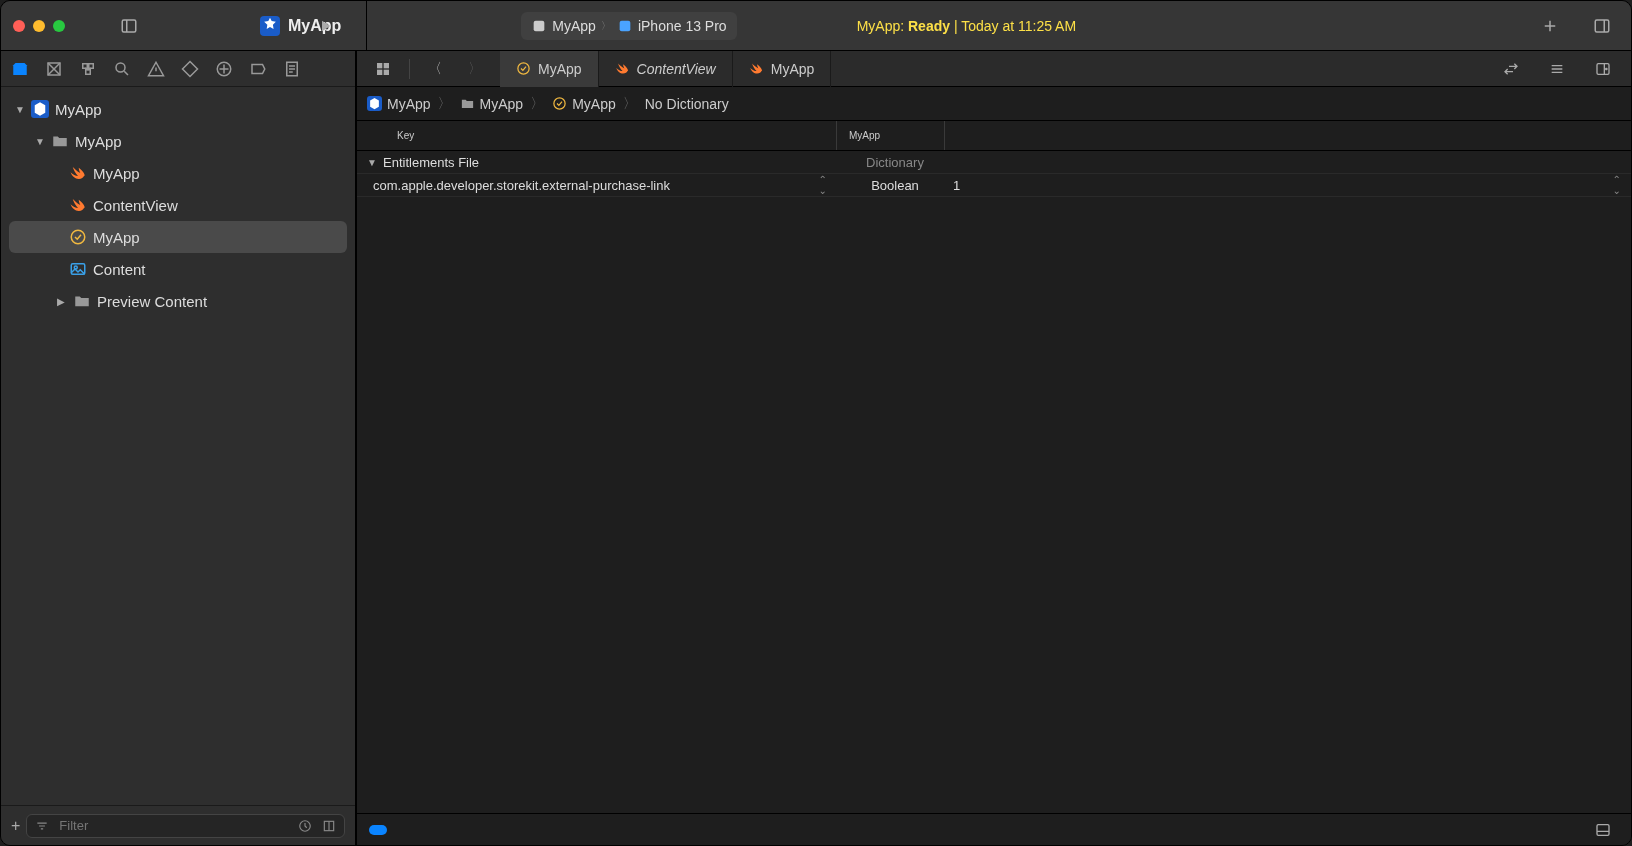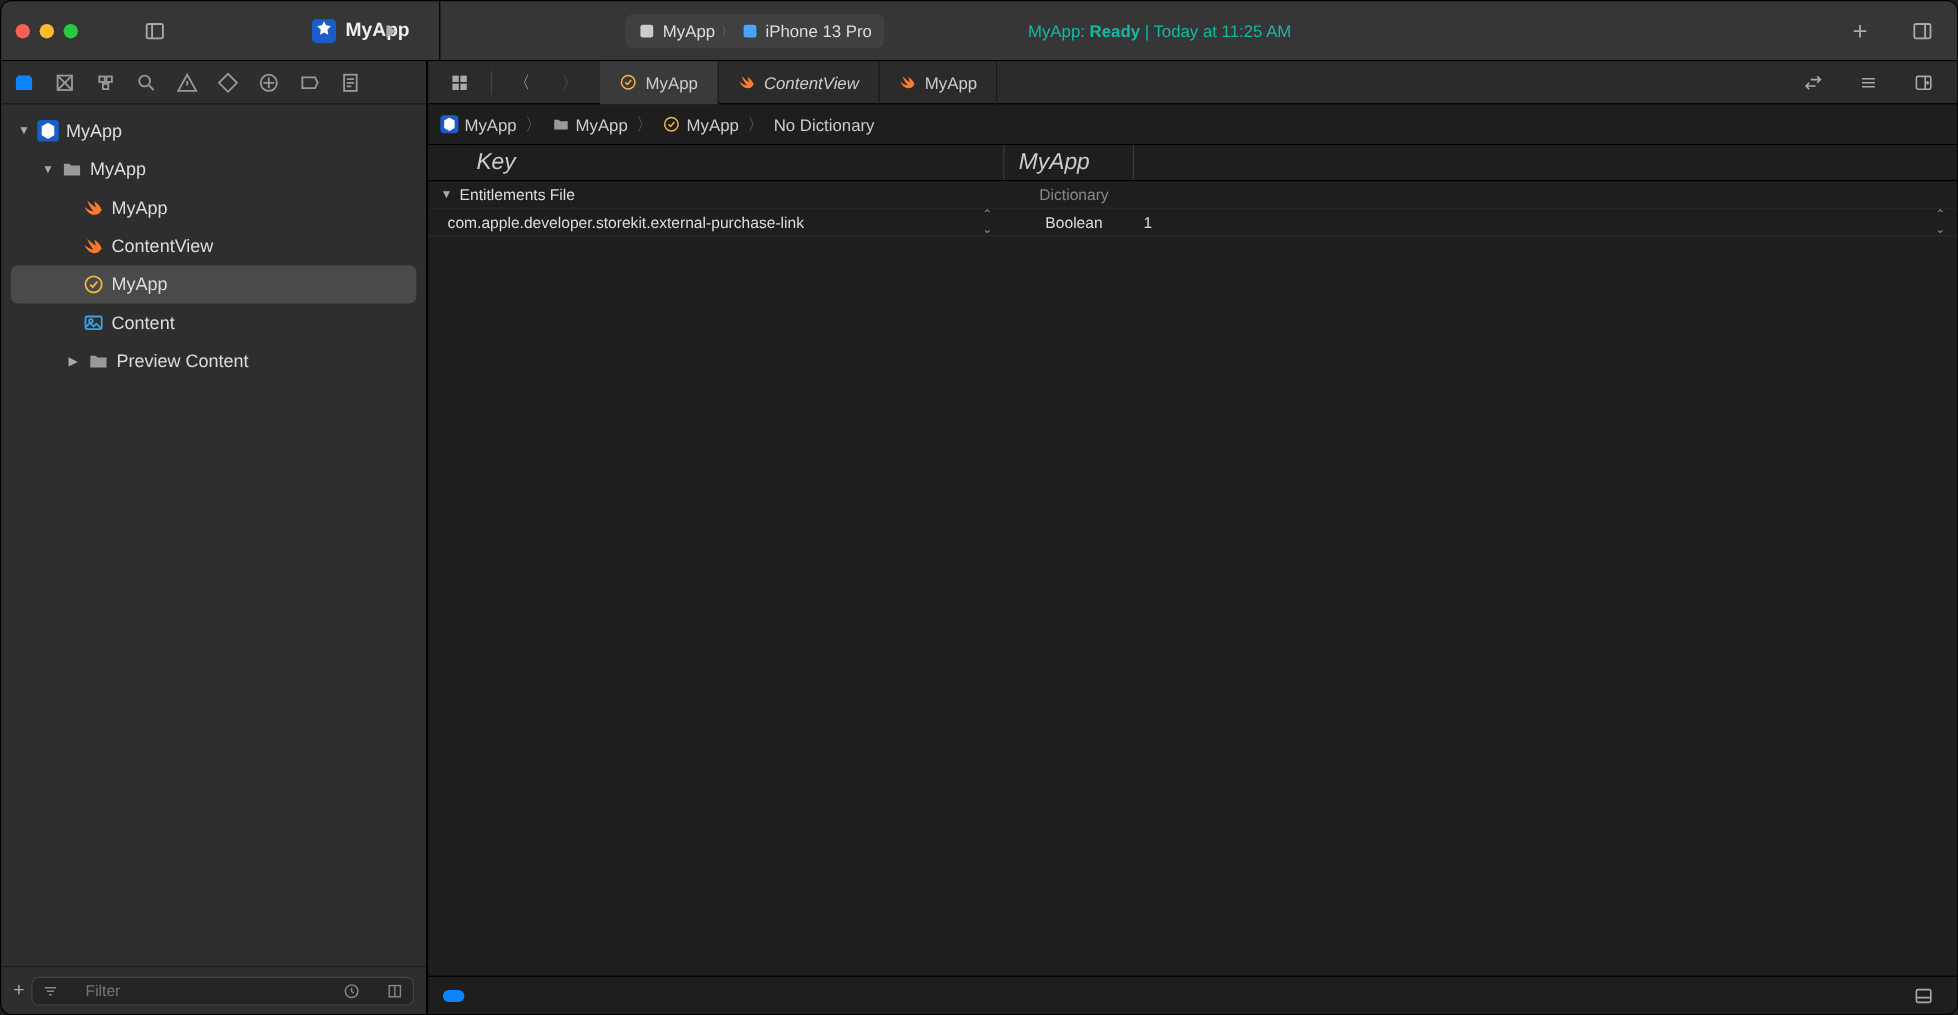--- a/index.html
+++ b/index.html
@@ -16,21 +16,21 @@
 .tb-icon { width: 18px; height: 18px; color: #aaa; margin: 0 8px; display: flex; align-items: center; justify-content: center; }
 .tb-spacer { flex: 0 0 145px; }
 .play-btn { color: #aaa; margin-right: 18px; }
 .sep-v { width: 1px; height: 50px; background: #000; margin: 0 10px; }
 .app-icon { width: 20px; height: 20px; background: #1a5cc8; border-radius: 4px; margin-right: 8px; display: flex; align-items: center; justify-content: center; color: #fff; font-size: 11px; }
 .app-title { font-weight: 700; font-size: 16px; color: #eee; }
 .run-destination { display: flex; align-items: center; background: #404040; border-radius: 6px; padding: 3px 10px; margin-left: 180px; height: 28px; gap: 6px; }
 .rd-seg { display: flex; align-items: center; gap: 5px; }
 .rd-icon { width: 16px; height: 16px; display: flex; align-items: center; justify-content: center; }
 .chevron { color: #888; font-size: 10px; }
-.status-txt { margin-left: 120px; color: #14b8a6; }
+.status-txt { margin-left: 120px; color: #fde047; }
 .status-txt .bold { font-weight: 700; }
 .tb-right { margin-left: auto; display: flex; gap: 18px; align-items: center; }
 
 
 .body { display: flex; flex: 1; min-height: 0; }
 
 
 .sidebar { width: 356px; background: #2e2e2e; border-right: 2px solid #000; display: flex; flex-direction: column; }
 .nav-tabs { height: 36px; display: flex; align-items: center; padding: 0 10px; gap: 16px; border-bottom: 1px solid #1a1a1a; }
 .nav-tab { width: 18px; height: 18px; color: #999; display: flex; align-items: center; justify-content: center; }
@@ -42,40 +42,40 @@
 .tree-row.selected { background: #4a4a4a; border-radius: 6px; margin: 0 8px; padding-left: 60px; }
 .disclosure { font-size: 10px; color: #aaa; width: 10px; }
 .ficon { width: 18px; height: 18px; display: flex; align-items: center; justify-content: center; border-radius: 3px; font-size: 11px; }
 .ficon.proj { background: #1a5cc8; color: #fff; }
 .ficon.folder { color: #999; }
 .ficon.swift { color: #ff7a30; }
 .ficon.ent { color: #f0b840; }
 .ficon.assets { color: #3aa0e8; }
 .sidebar-bottom { height: 40px; display: flex; align-items: center; padding: 0 10px; gap: 6px; border-top: 1px solid #1a1a1a; }
 .add-btn { color: #aaa; font-size: 16px; }
-.filter-field { flex: 1; background: #252525; border: 1px solid #444; border-radius: 6px; height: 24px; display: flex; align-items: center; padding: 0 8px; gap: 22px; color: #777; }
+.filter-field { flex: 1; background: #252525; border: 1px solid #444; border-radius: 6px; height: 24px; display: flex; align-items: center; padding: 0 8px; gap: 10px; color: #777; }
 .filter-field input { background: none; border: none; outline: none; color: #ddd; flex: 1; font-size: 13px; }
 .mini-icon { width: 14px; height: 14px; color: #888; display: flex; align-items: center; justify-content: center; }
 
 
 .editor { flex: 1; display: flex; flex-direction: column; background: #1e1e1e; }
 .tab-bar { height: 36px; background: #2b2b2b; display: flex; align-items: center; border-bottom: 1px solid #000; }
 .tab-left-icons { display: flex; align-items: center; padding: 0 10px; gap: 10px; }
 .tab-div { width: 1px; height: 20px; background: #444; }
 .tab { height: 36px; display: flex; align-items: center; padding: 0 16px; gap: 7px; border-right: 1px solid #1a1a1a; color: #ccc; }
 .tab.active { background: #3a3a3a; }
 .tab.italic { font-style: italic; }
 .tab-right { margin-left: auto; display: flex; gap: 14px; padding-right: 12px; }
 
 .jump-bar { height: 34px; display: flex; align-items: center; padding: 0 10px; gap: 6px; border-bottom: 1px solid #000; color: #ccc; font-size: 14px; }
 .crumb { display: flex; align-items: center; gap: 5px; }
 .crumb .chev { color: #666; margin: 0 2px; }
 
 .plist-header { display: flex; height: 30px; border-bottom: 1px solid #000; background: #1e1e1e; }
-.col { display: flex; align-items: center; padding-left: 12px; color: #ccc; border-right: 1px solid #3a3a3a; font-size: 19px; font-style: italic; }
+.col { display: flex; align-items: center; padding-left: 12px; color: #ccc; border-right: 1px solid #3a3a3a; font-size: 10px; }
 .col.key { width: 480px; padding-left: 40px; }
 .col.type { width: 108px; }
 .col.value { flex: 1; border-right: none; }
 
 .plist-body { flex: 1; }
 .plist-row { display: flex; height: 23px; align-items: center; border-bottom: 1px solid #2a2a2a; font-size: 13px; }
 .plist-row .key { width: 480px; display: flex; align-items: center; padding-left: 10px; gap: 6px; }
 .plist-row .type { width: 108px; padding-left: 8px; text-align: center; }
 .plist-row .value { flex: 1; padding-left: 8px; display: flex; align-items: center; }
 .dim { color: #888; }

